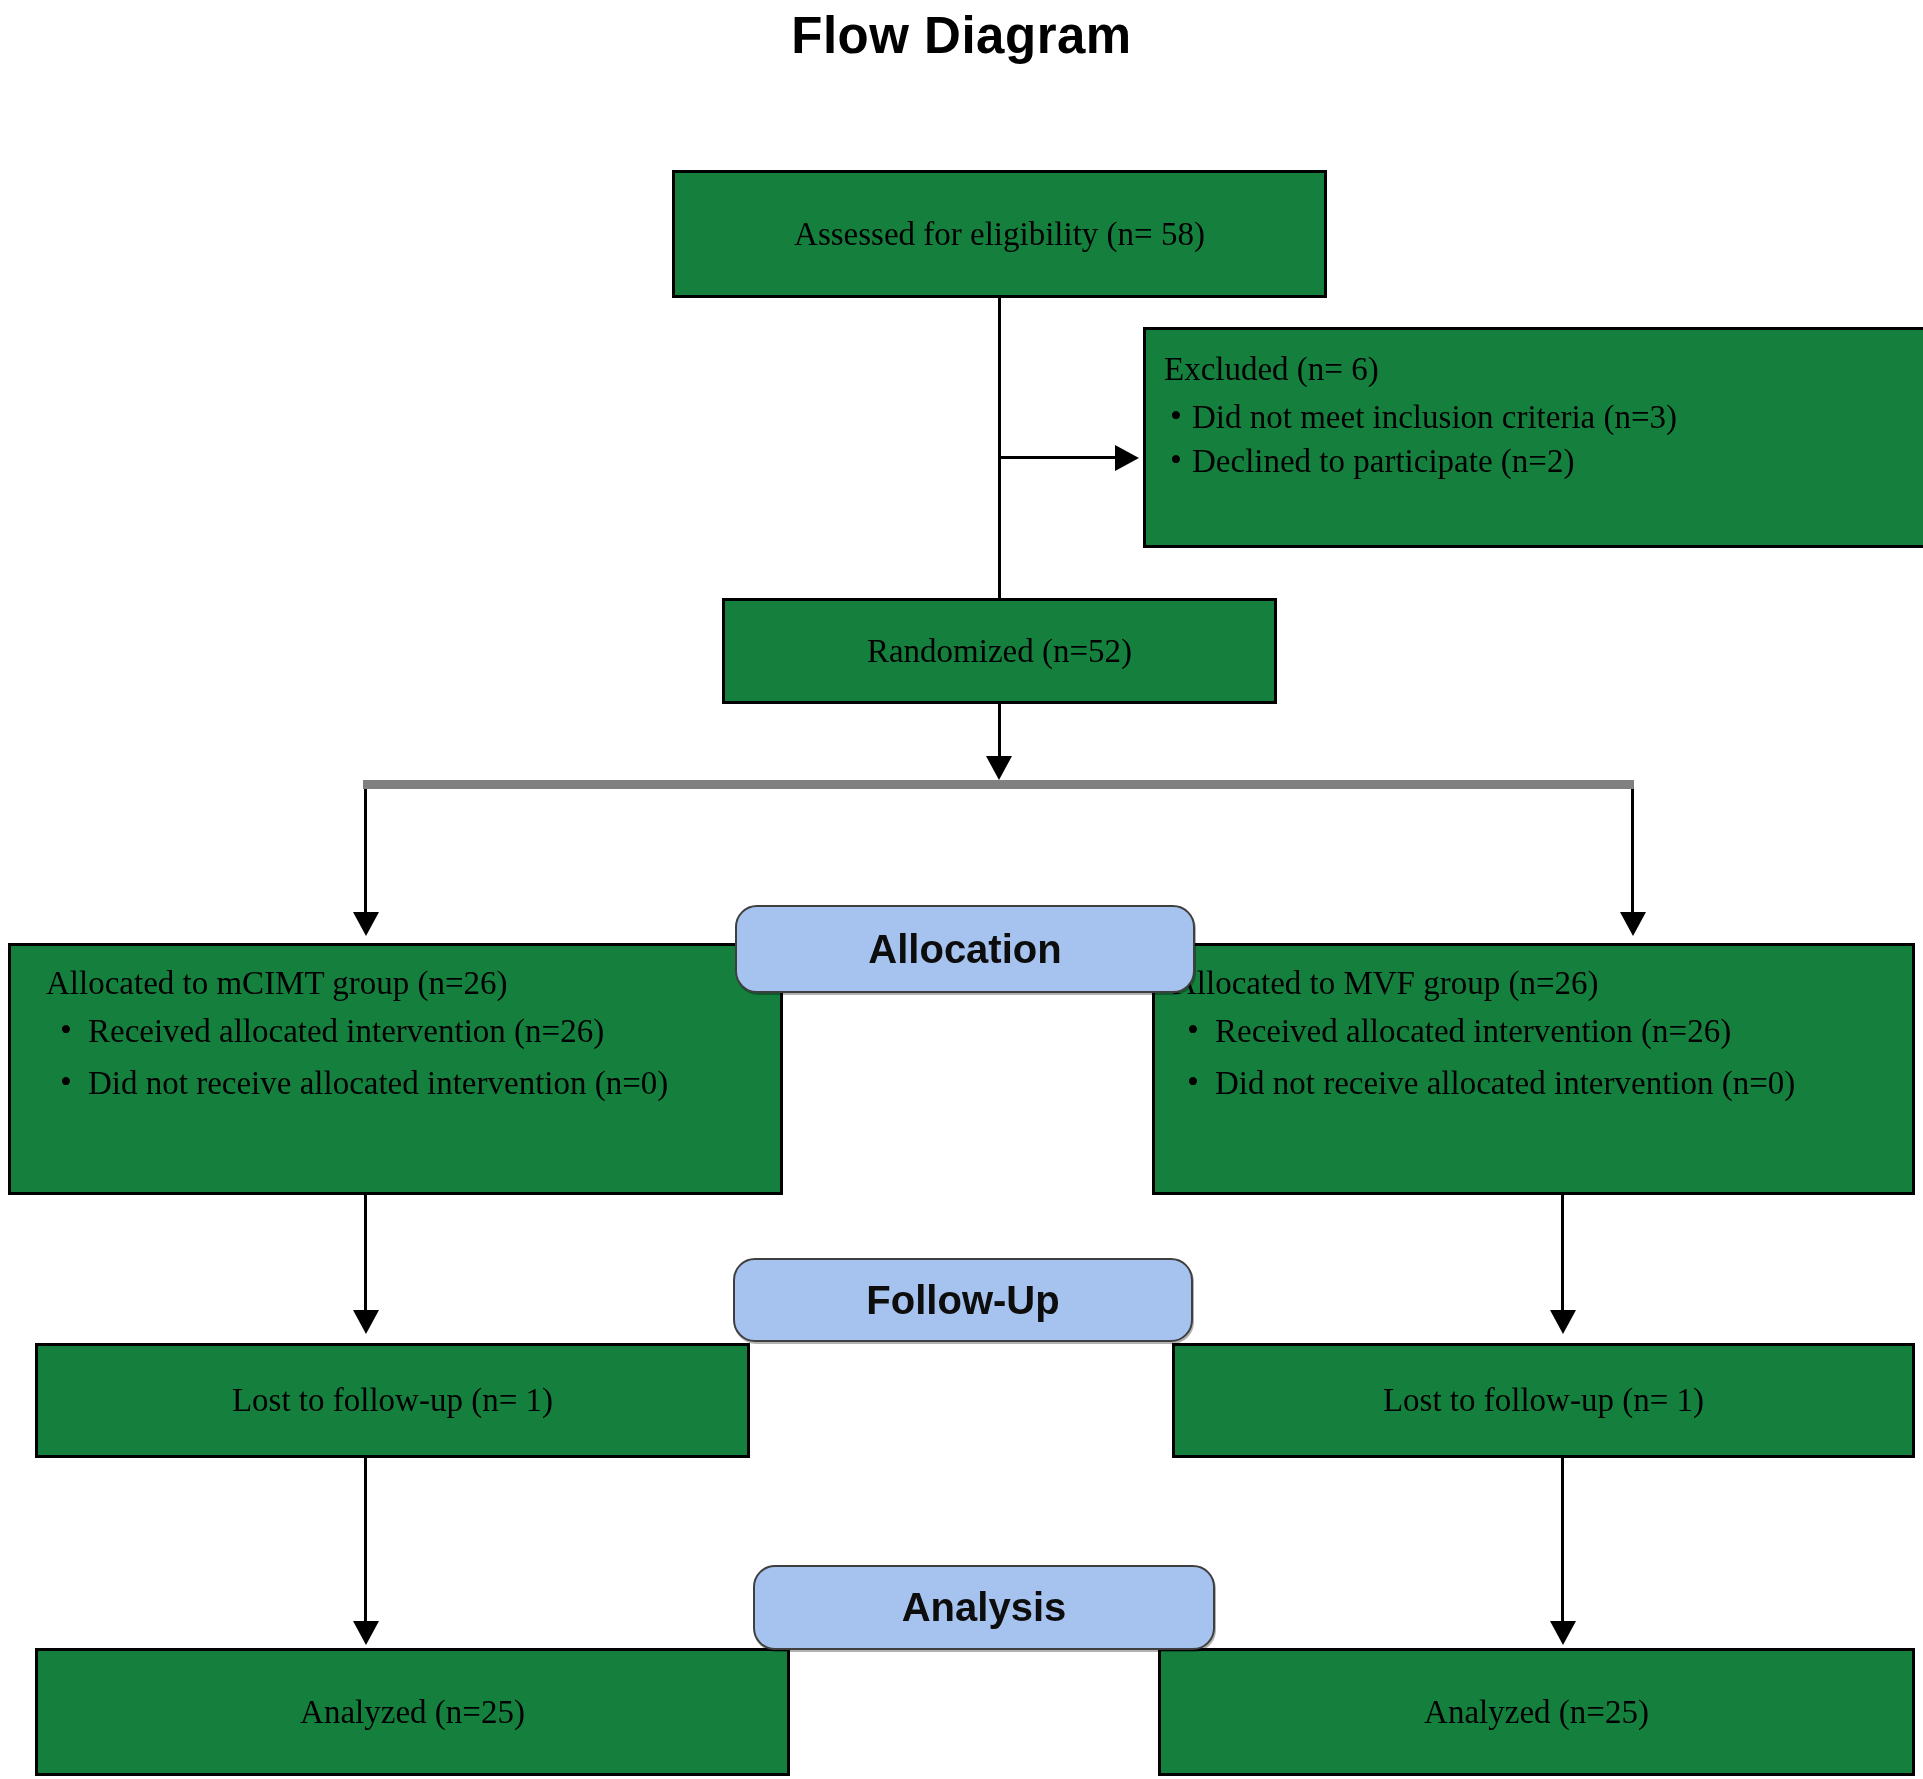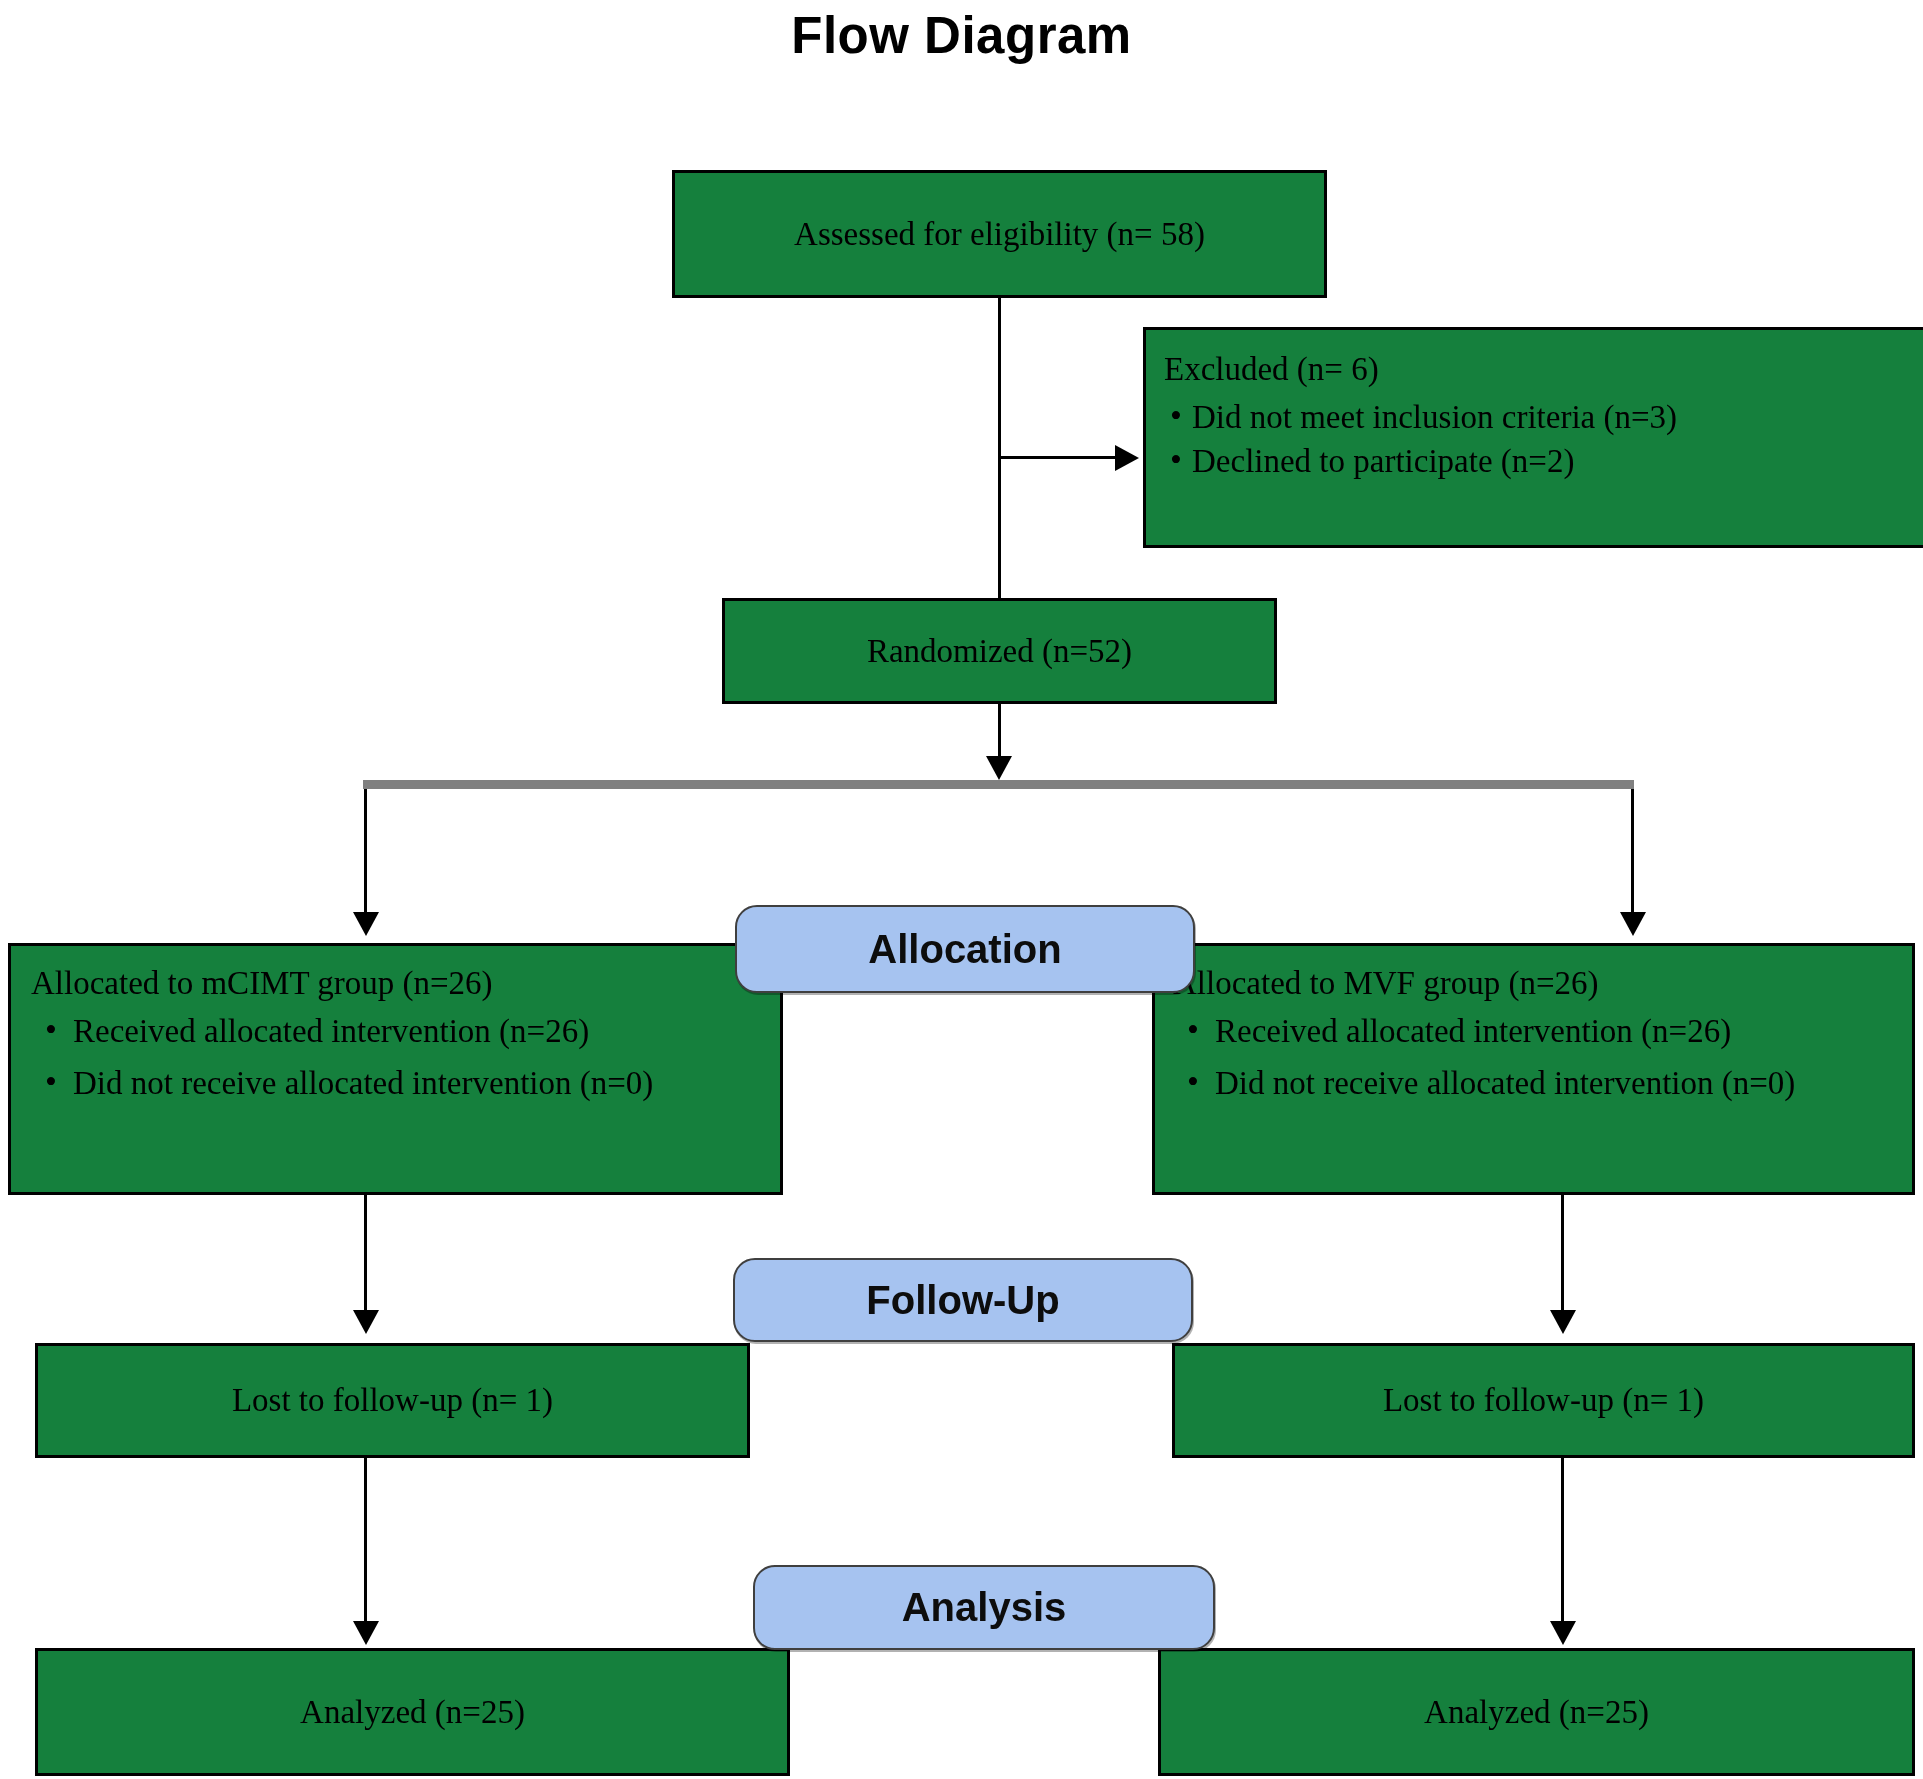--- a/index.html
+++ b/index.html
@@ -182,21 +182,21 @@
   <div class="vline" style="left:364px; top:789px; height:128px;"></div>
   <div class="arrow-down" style="left:353px; top:912px;"></div>
 
   <div class="vline" style="left:1631px; top:789px; height:128px;"></div>
   <div class="arrow-down" style="left:1620px; top:912px;"></div>
 
   <div class="badge" style="left:735px; top:905px; width:460px; height:88px;">
     <span>Allocation</span>
   </div>
 
-  <div class="box" style="left:8px; top:943px; width:775px; height:252px;">
+  <div class="box" style="left:8px; top:943px; width:775px; height:252px;padding-left:15px;">
     <div class="inner t" style="padding:16px 20px 0 20px;">
       <div>Allocated to mCIMT group (n=26)</div>
       <ul class="blist">
         <li>Received allocated intervention (n=26)</li>
         <li>Did not receive allocated intervention (n=0)</li>
       </ul>
     </div>
   </div>
 
   <div class="box" style="left:1152px; top:943px; width:763px; height:252px;">

